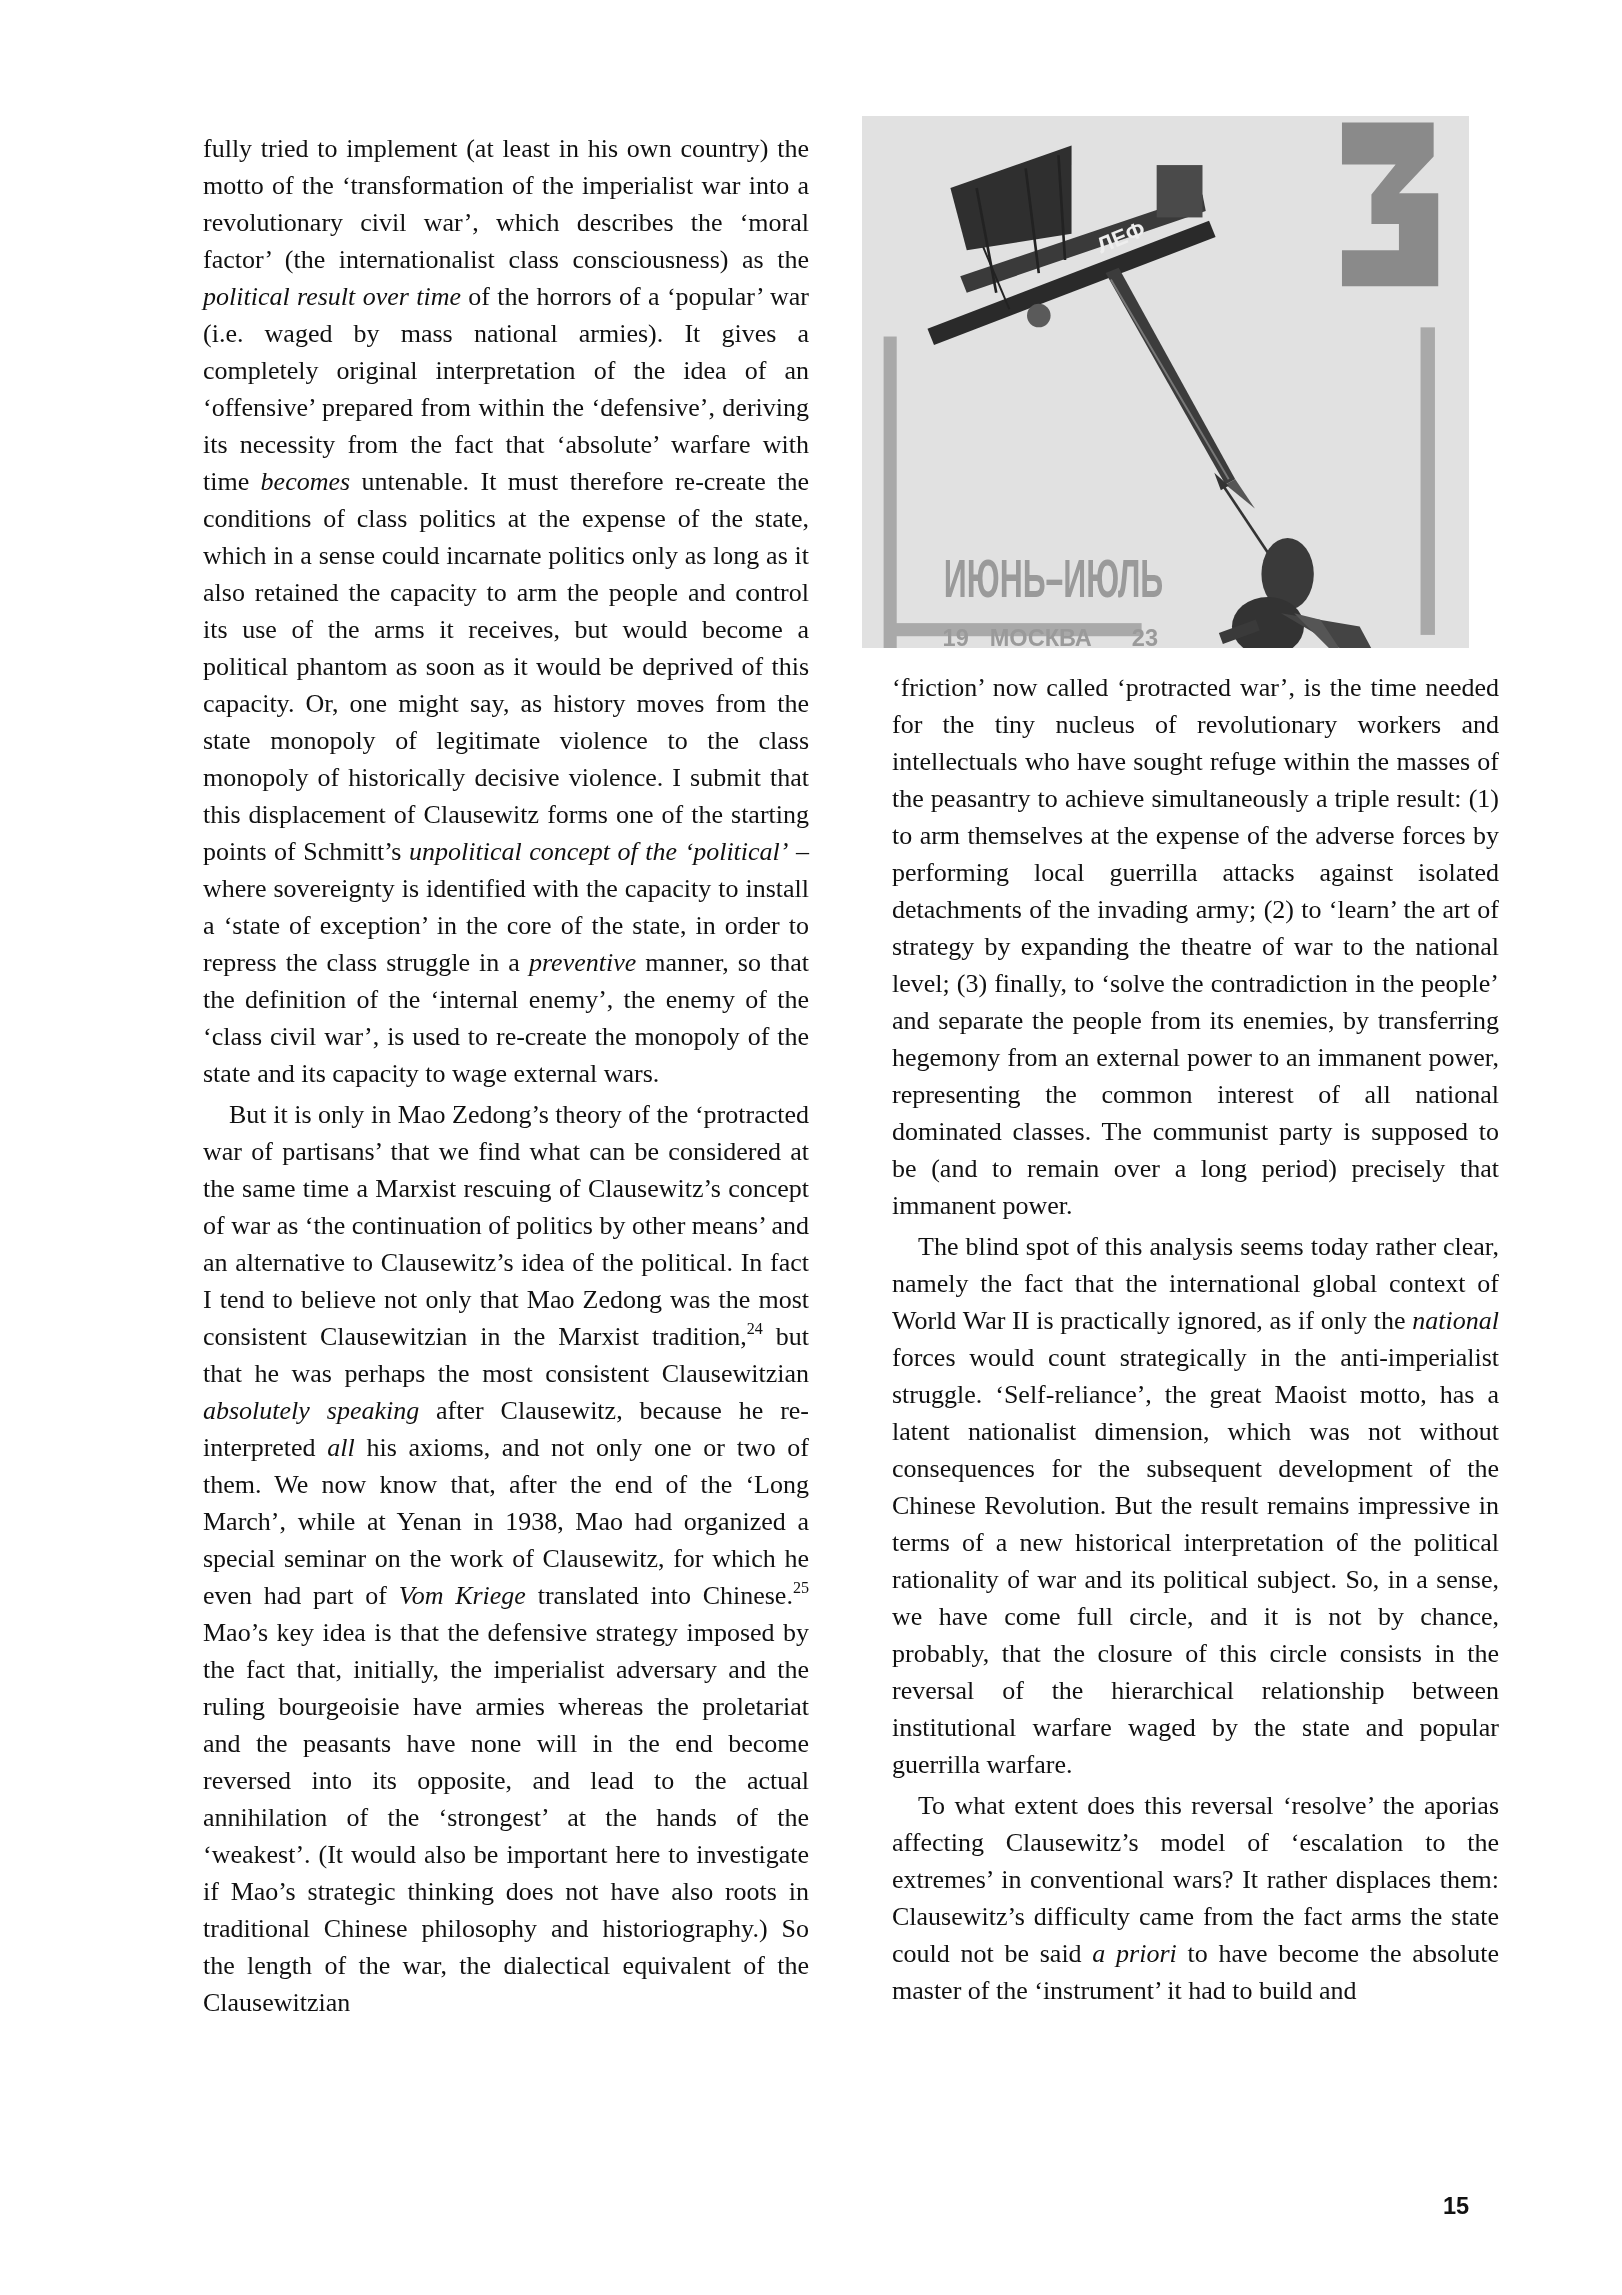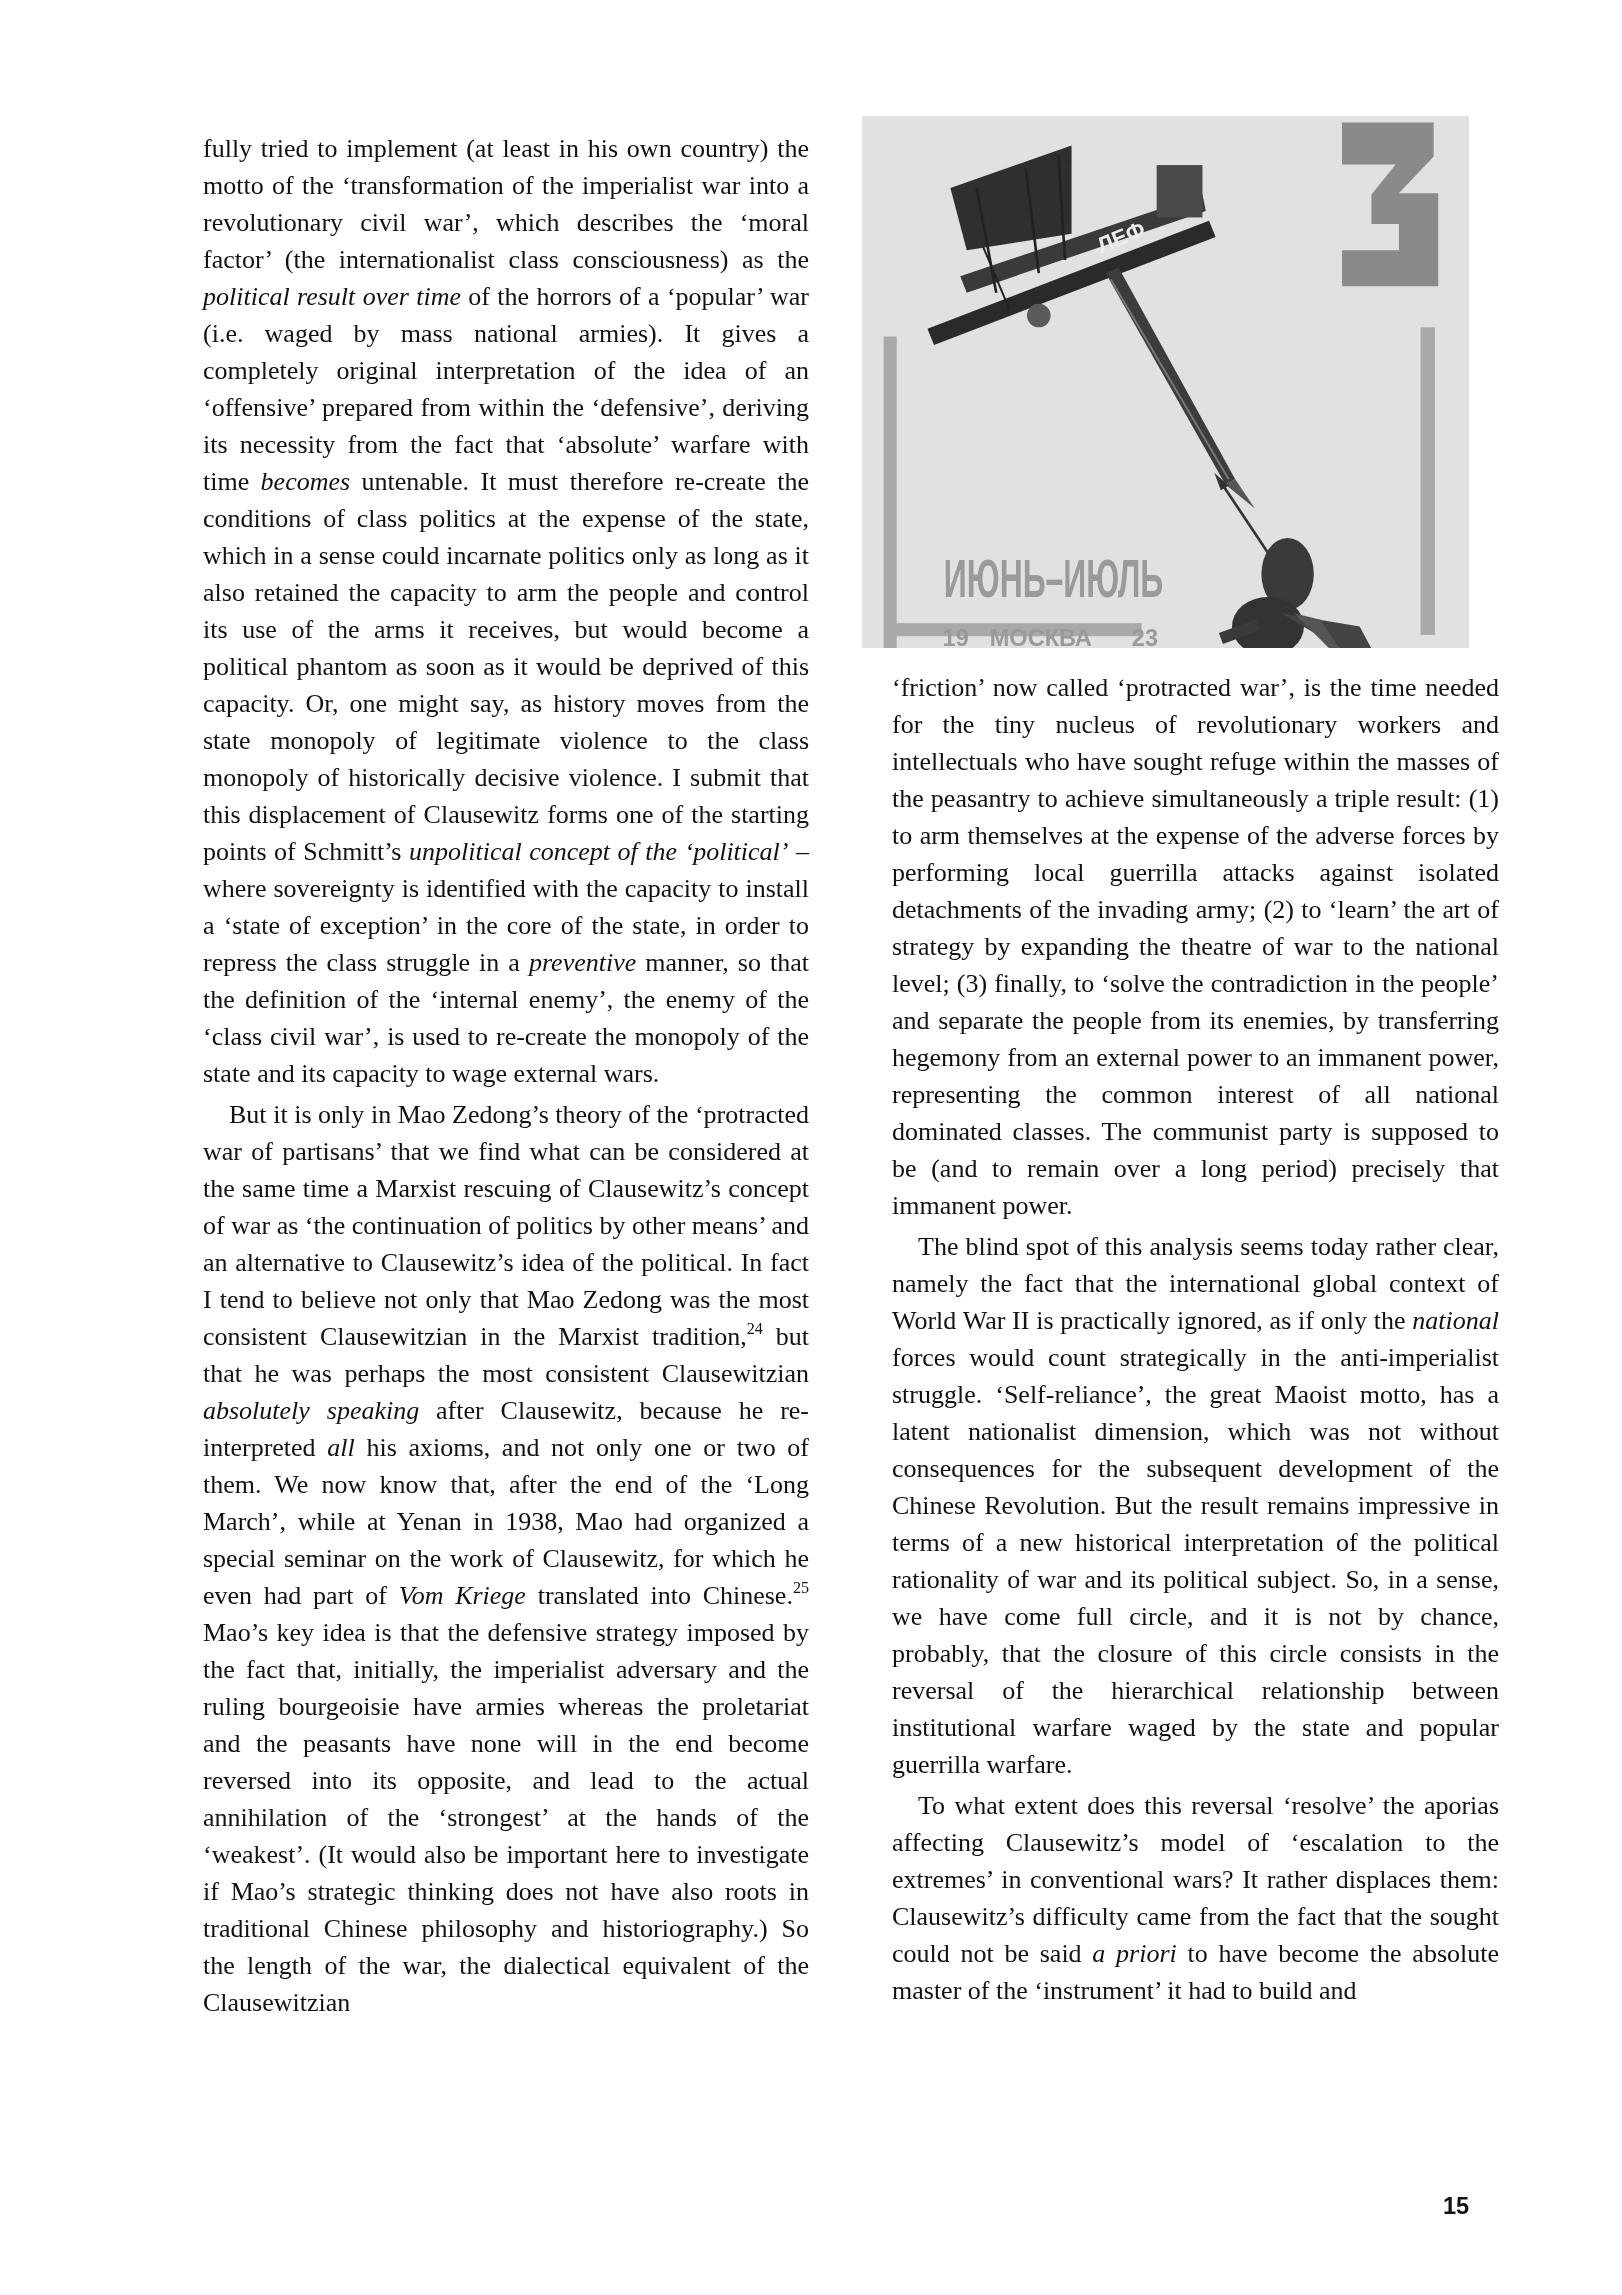--- a/index.html
+++ b/index.html
@@ -86,17 +86,17 @@
     <text x="125" y="735" font-family="Liberation Sans, sans-serif" font-weight="bold" font-size="82" fill="#9a9a9a" textLength="335" lengthAdjust="spacingAndGlyphs">ИЮНЬ–ИЮЛЬ</text>
     <text x="123" y="810" font-family="Liberation Sans, sans-serif" font-weight="bold" font-size="36" fill="#9a9a9a">19</text>
     <text x="195" y="810" font-family="Liberation Sans, sans-serif" font-weight="bold" font-size="36" fill="#9a9a9a">МОСКВА</text>
     <text x="412" y="810" font-family="Liberation Sans, sans-serif" font-weight="bold" font-size="36" fill="#9a9a9a">23</text>
   </svg>
 </div>
 
 <div class="col col-right">
   <p class="cont"><span>‘friction’ now called ‘protracted war’, is the time needed for the tiny nucleus of revolutionary workers and intellectuals who have sought refuge within the masses of the peasantry to achieve simultaneously a triple result: (1) to arm themselves at the expense of the adverse forces by performing local guerrilla attacks against isolated detachments of the invading army; (2) to ‘learn’ the art of strategy by expanding the theatre of war to the national level; (3) finally, to ‘solve the contradiction in the people’ and separate the people from its enemies, by transferring hegemony from an external power to an immanent power, representing the common interest of all national dominated classes. The communist party is supposed to be (and to remain over a long period) precisely that immanent power.</span></p>
   <p class="indent"><span>The blind spot of this analysis seems today rather clear, namely the fact that the international global context of World War II is practically ignored, as if only the </span><em>national</em><span> forces would count strategically in the anti-imperialist struggle. ‘Self-reliance’, the great Maoist motto, has a latent nationalist dimen­sion, which was not without consequences for the subsequent development of the Chinese Revolution. But the result remains impressive in terms of a new historical interpretation of the political rationality of war and its political subject. So, in a sense, we have come full circle, and it is not by chance, probably, that the closure of this circle consists in the reversal of the hierarchical relationship between institutional warfare waged by the state and popular guerrilla warfare.</span></p>
-  <p class="indent"><span>To what extent does this reversal ‘resolve’ the aporias affecting Clausewitz’s model of ‘escalation to the extremes’ in conventional wars? It rather displaces them: Clausewitz’s difficulty came from the fact that the sought could not be said </span><em>a priori</em><span> to have become the absolute master of the ‘instrument’ it had to build and</span></p>
+  <p class="indent"><span>To what extent does this reversal ‘resolve’ the aporias affecting Clausewitz’s model of ‘escalation to the extremes’ in conventional wars? It rather displaces them: Clausewitz’s difficulty came from the fact arms the state could not be said </span><em>a priori</em><span> to have become the absolute master of the ‘instrument’ it had to build and</span></p>
 </div>
 
 <div class="page-number">15</div>
 
 
 </body></html>

